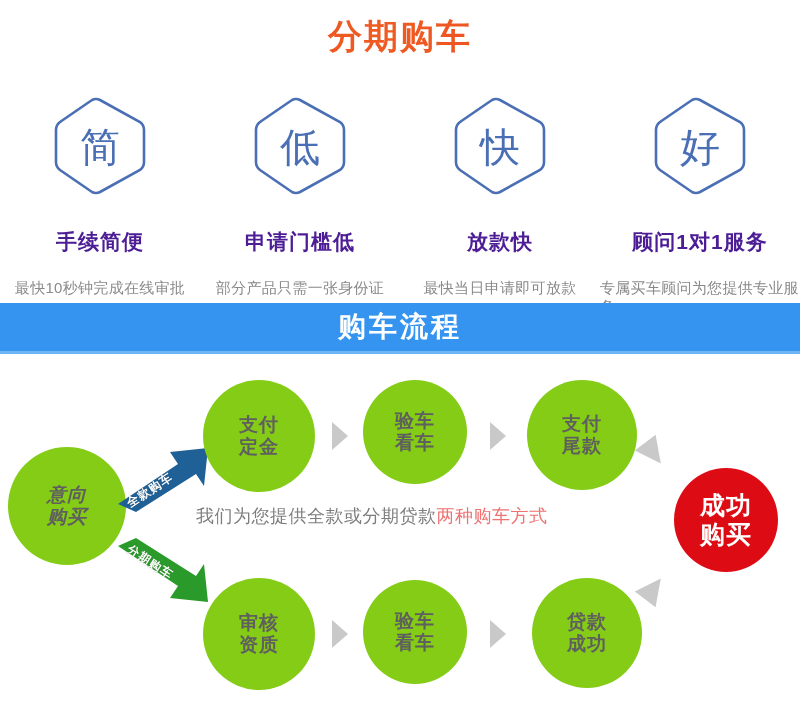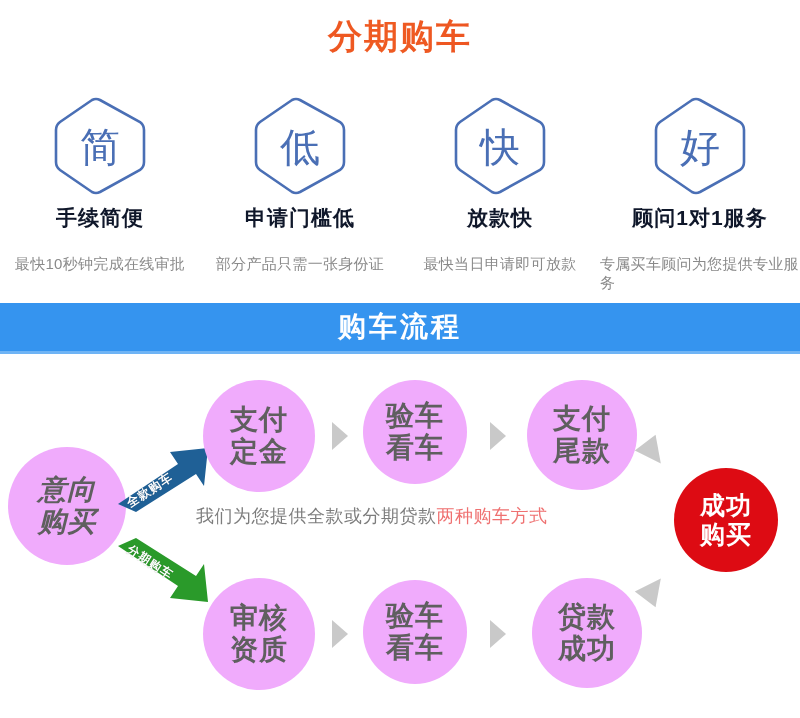--- a/index.html
+++ b/index.html
@@ -61,23 +61,23 @@
   }
   .hex-char {
     position: relative;
     font-size: 40px;
     color: #4a6fb5;
     font-family: "DejaVu Sans", "Liberation Sans", sans-serif;
     line-height: 1;
     margin-top: 2px;
   }
   .feature-title {
-    margin-top: 8px;
+    margin-top: 32px;
     font-size: 21px;
-    color: #0f172a;
+    color: #4c1d95;
     font-weight: 600;
     letter-spacing: 1px;
   }
   .feature-sub {
     margin-top: 23px;
     font-size: 15px;
     color: #8a8a8a;
     letter-spacing: 0.3px;
   }
 
@@ -106,27 +106,27 @@
   .flow {
     position: absolute;
     top: 368px;
     left: 0;
     width: 800px;
     height: 340px;
   }
   .node {
     position: absolute;
     border-radius: 50%;
-    background: #f0abfc;
+    background: #84cc16;
     display: flex;
     flex-direction: column;
     align-items: center;
     justify-content: center;
     color: #5f5f5f;
-    font-size: 28px;
+    font-size: 19px;
     font-weight: 600;
     line-height: 1.16;
     letter-spacing: 1px;
   }
   .node span { display: block; }
   .node-start {
     left: 8px; top: 79px;
     width: 118px; height: 118px; font-style: italic;
   }
   .node-r1c1 { left: 203px; top: 12px; width: 112px; height: 112px; }

